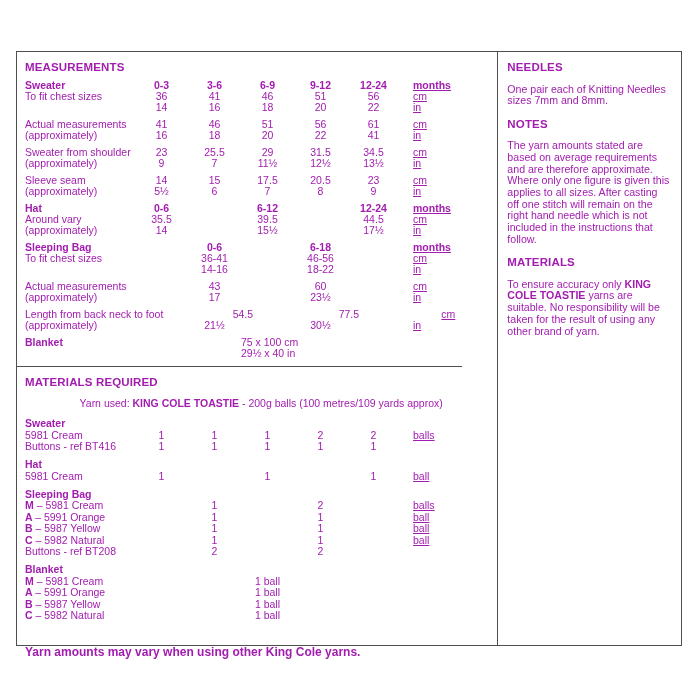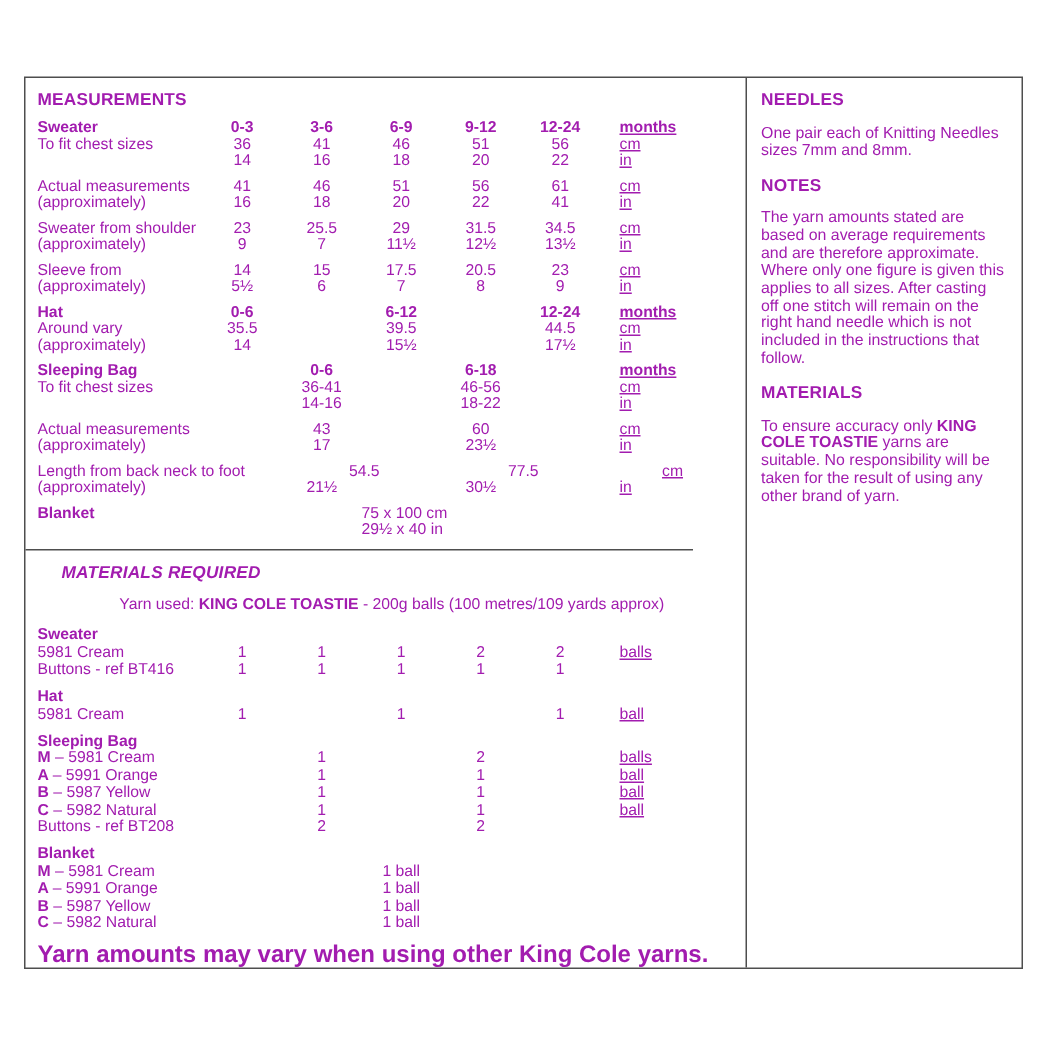--- a/index.html
+++ b/index.html
@@ -27,22 +27,22 @@
   .mat-row.gap { margin-top:6.5px; }
   .lbl { flex:0 0 110px; white-space:nowrap; overflow:visible; }
   .c { flex:0 0 53px; display:flex; justify-content:center; white-space:nowrap; }
   .unit { flex:0 0 56px; padding-left:13px; white-space:nowrap;text-decoration:underline; }
   .b, b { font-weight:bold; }
   .hr {
     border:none; border-top:1px solid #4e4e4e;
     margin:7px 0 9px -8px; width:445px; height:0;
   }
   .yarn-line { font-size:10.5px; line-height:11px; margin:0 0 9px 0; white-space:nowrap;text-align:center; }
-  .mat-title { margin:0 0 10px 16px;font-style:italic; }
-  .footnote { font-size:16px; line-height:11px; font-weight:bold; margin-top:9px; }
+  .mat-title { margin:0 0 10px 0; }
+  .footnote { font-size:12px; line-height:11px; font-weight:bold; margin-top:25px; }
   .rp-title { margin:0 0 2px 0; }
   .rp-title.spaced { margin-top:9px; }
 </style>
 </head>
 <body>
 
 <div class="page">
   <div class="doc-box">
 
     <div class="left-panel">
@@ -106,21 +106,21 @@
           <div class="row">
             <span class="lbl">(approximately)</span>
             <span class="c">9</span>
             <span class="c">7</span>
             <span class="c">11½</span>
             <span class="c">12½</span>
             <span class="c">13½</span>
             <span class="unit">in</span>
           </div>
           <div class="row gap">
-            <span class="lbl">Sleeve from</span>
+            <span class="lbl">Sleeve seam</span>
             <span class="c">14</span>
             <span class="c">15</span>
             <span class="c">17.5</span>
             <span class="c">20.5</span>
             <span class="c">23</span>
             <span class="unit">cm</span>
           </div>
           <div class="row">
             <span class="lbl">(approximately)</span>
             <span class="c">5½</span>

